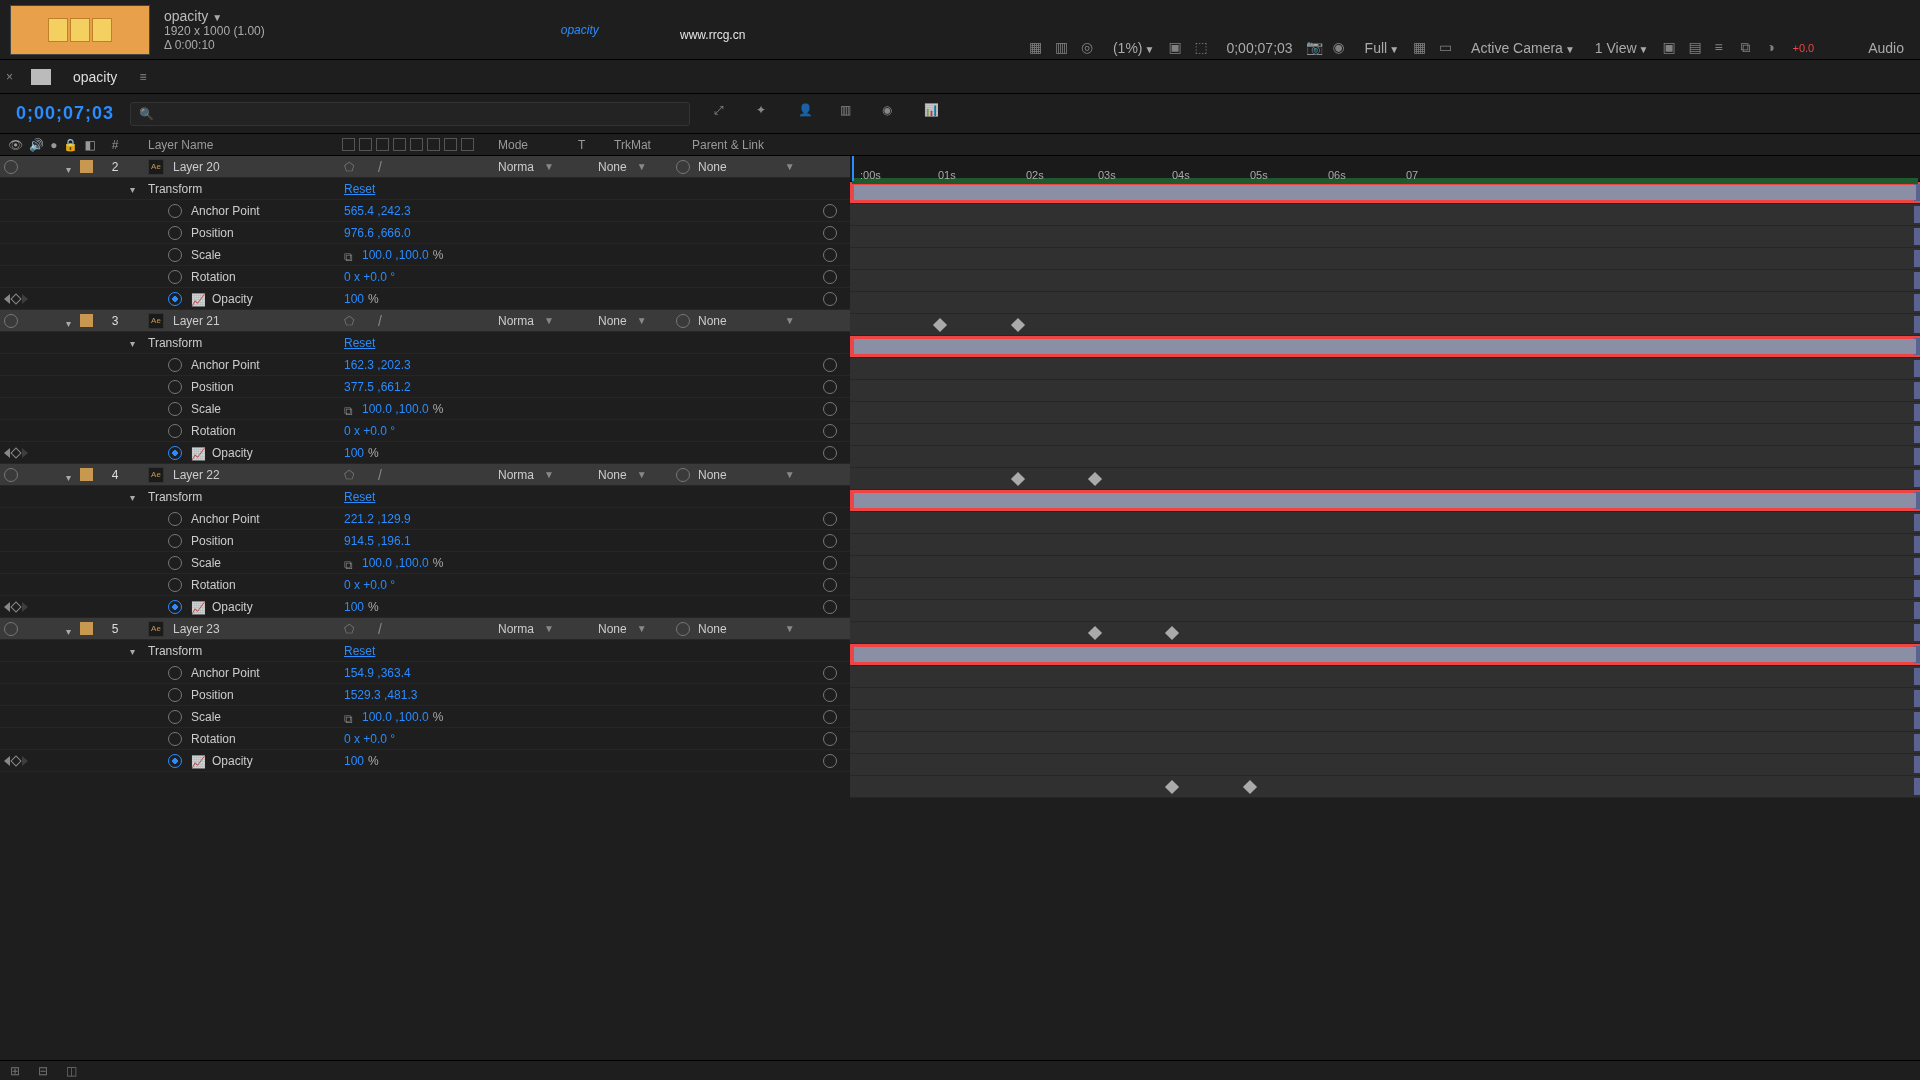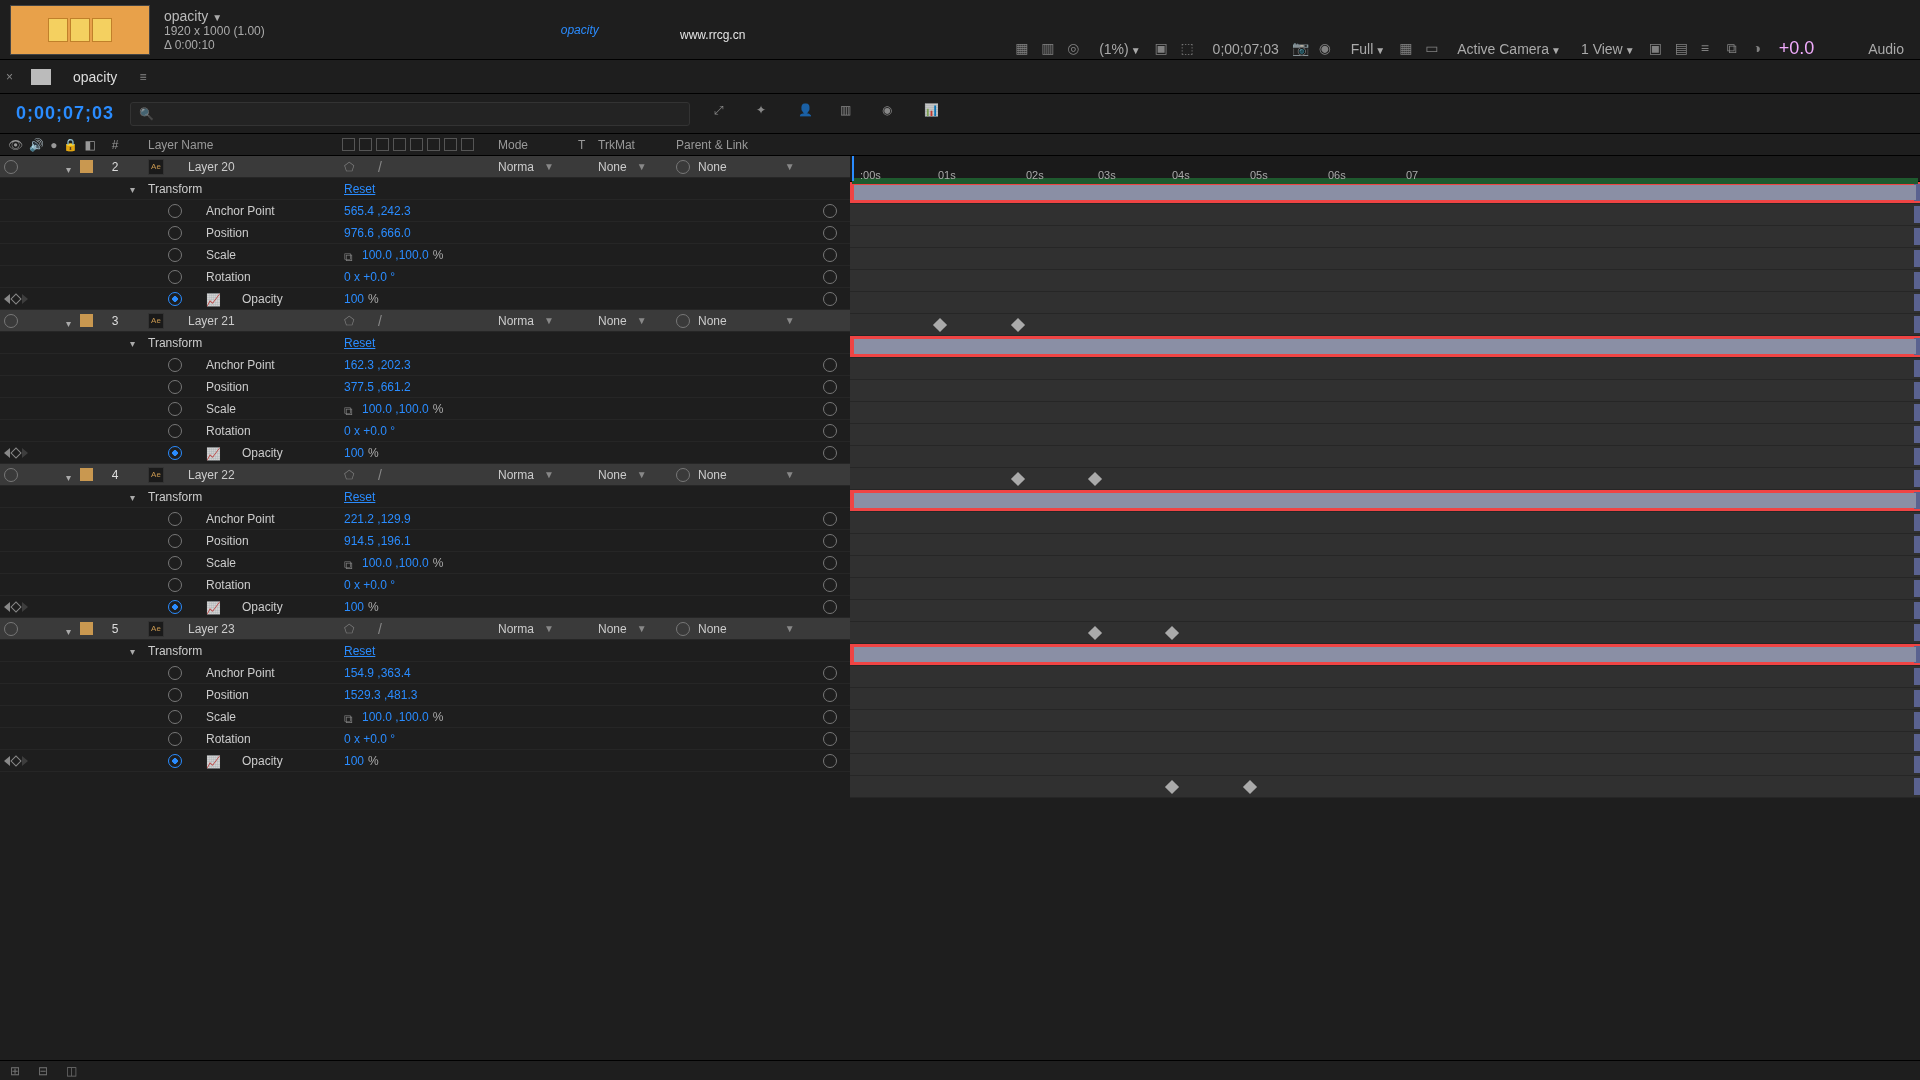--- a/index.html
+++ b/index.html
@@ -10,21 +10,21 @@
 .thumb-box .sq { width: 20px; height: 24px; background: #f4d060; border: 1px solid #c0802a; }
 .comp-info { color: #aaa; font-size: 12px; padding: 0 4px; }
 .comp-name { color: #bbb; font-size: 14px; }
 .caret { font-size: 10px; margin-left: 4px; }
 .viewer-tab { margin-left: 280px; color: #2a8cff; font-style: italic; padding: 6px 12px; }
 .url-label { position: absolute; left: 680px; top: 12px; color: #e5e5e5; font-size: 12px; margin-top: 16px; }
 .viewer-controls { position: absolute; right: 0; top: 34px; display: flex; align-items: center; gap: 8px; padding: 4px 10px; color: #aaa; font-size: 14px; }
 .vc-item { padding: 2px 6px; }
 .vc-icon { width: 18px; height: 18px; display: inline-block; opacity: .7; }
 .vc-drop { font-size: 10px; margin-left: 2px; }
-.exposure { color: #f0abfc; font-size: 18px; }
+.exposure { color: #ef4444; font-size: 11px; }
 
 .panel-hdr { height: 34px; display: flex; align-items: center; border-bottom: 1px solid #000; padding: 0 6px; gap: 10px; }
 .panel-tab { padding: 8px 12px; color: #ddd; font-size: 14px; }
 .tab-x { color: #888; font-size: 12px; margin-right: 4px; }
 .menu-ico { color: #888; }
 .panel-sq { width: 20px; height: 16px; background: #bbb; margin-left: 4px; }
 
 .sub-bar { display: flex; align-items: center; height: 40px; border-bottom: 1px solid #000; }
 .timecode { color: #2a8cff; font-size: 18px; font-weight: bold; padding: 0 16px; letter-spacing: 1px; }
 .search-wrap { flex: 0 0 560px; display: flex; align-items: center; border: 1px solid #333; border-radius: 3px; height: 24px; background: #232323; padding: 0 8px; }
@@ -33,34 +33,34 @@
 .tl-tool { width: 22px; height: 22px; opacity: .75; }
 
 .cols-hdr { display: flex; align-items: center; height: 22px; border-bottom: 1px solid #000; font-size: 12px; color: #999; }
 .ch-vis { flex: 0 0 100px; display: flex; align-items: center; gap: 6px; padding-left: 8px; }
 .ch-num { flex: 0 0 30px; text-align: center; }
 .ch-label { flex: 0 0 18px; }
 .ch-name { flex: 0 0 190px; }
 .ch-sw { flex: 0 0 160px; display: flex; gap: 4px; padding-left: 4px; }
 .ch-mode { flex: 0 0 80px; }
 .ch-t { flex: 0 0 20px; }
-.ch-trk { flex: 0 0 78px; }
+.ch-trk { flex: 0 0 78px; margin-left: 16px; }
 .ch-par { flex: 0 0 160px; }
 .sw-box { width: 13px; height: 13px; border: 1px solid #555; }
 
 .rows-wrap { display: flex; }
 .left-panel { flex: 0 0 850px; }
 .right-panel { flex: 1; position: relative; background: #ef4444; }
 
 .row { display: flex; align-items: center; height: 22px; border-bottom: 1px solid #262626; }
 .row.layer-row { background: #3a3a3a; }
 .row .v-col { flex: 0 0 100px; display: flex; align-items: center; gap: 4px; padding-left: 4px; }
 .row .num-col { flex: 0 0 30px; text-align: center; color: #ddd; }
 .row .label-col { flex: 0 0 18px; }
-.row .name-col { flex: 0 0 190px; display: flex; align-items: center; gap: 24px; color: #ccc; }
+.row .name-col { flex: 0 0 190px; display: flex; align-items: center; gap: 9px; color: #ccc; }
 .row .sw-col { flex: 0 0 160px; display: flex; align-items: center; gap: 16px; padding-left: 6px; }
 .row .mode-col { flex: 0 0 80px; color: #ccc; display: flex; align-items: center; }
 .row .t-col { flex: 0 0 20px; }
 .row .trk-col { flex: 0 0 78px; color: #ccc; display: flex; align-items: center; }
 .row .par-col { flex: 0 0 160px; display: flex; align-items: center; gap: 8px; color: #ccc; }
 .row .val-col { flex: 0 0 320px; padding-left: 6px; display: flex; align-items: center; gap: 4px; }
 .row .link-col { flex: 0 0 40px; display: flex; justify-content: center; }
 
 .eye { width: 14px; height: 14px; border: 1px solid #777; border-radius: 50%; position: relative; }
 .tw { width: 10px; height: 10px; display: inline-block; }

